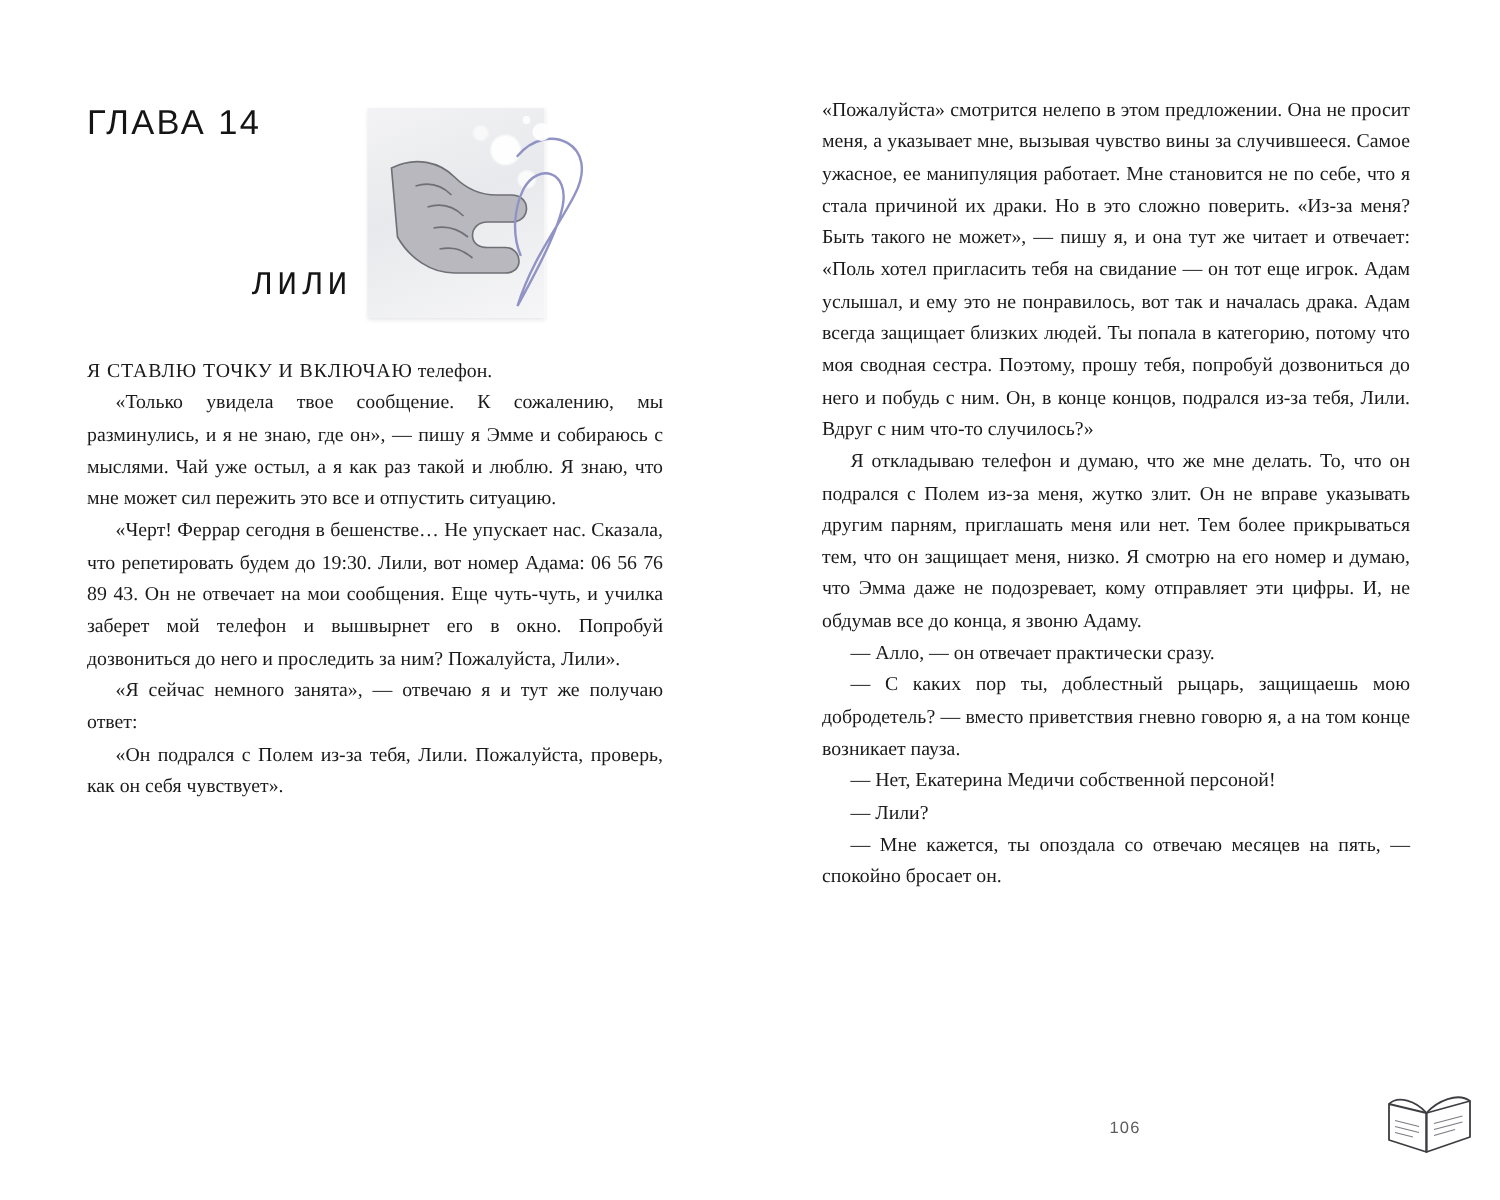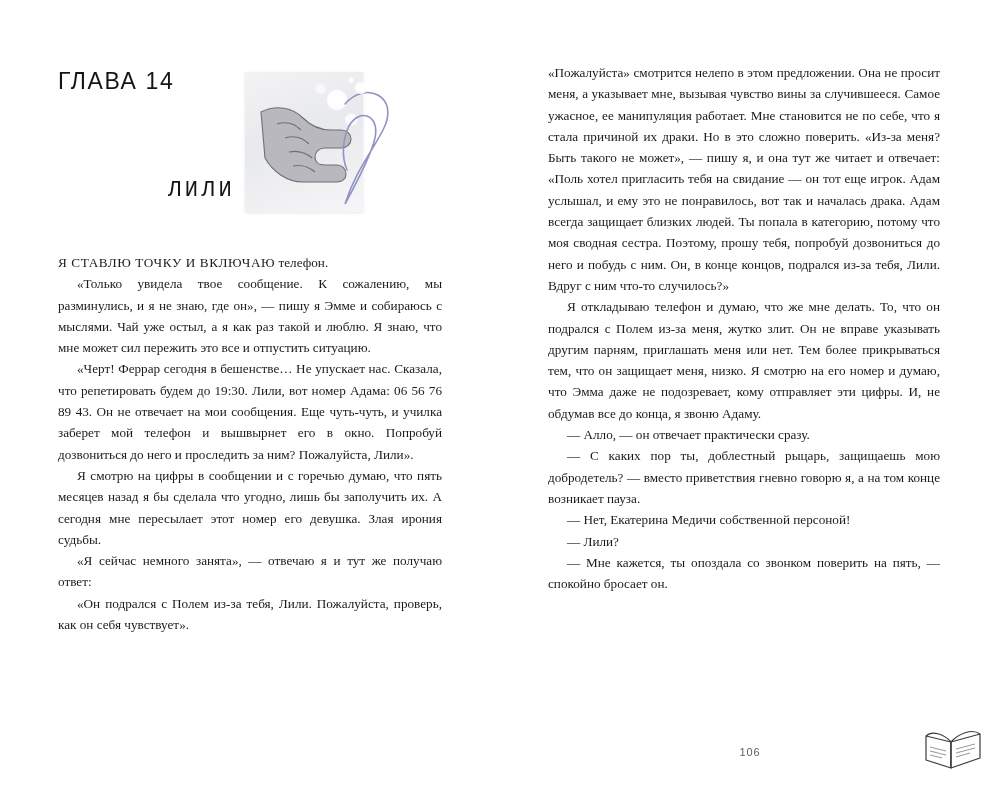--- a/index.html
+++ b/index.html
@@ -89,21 +89,21 @@
   }
   p.body {
     margin: 0;
     font-size: 13.2px;
     line-height: 21.3px;
     text-align: justify;
     text-indent: 19px;
     hyphens: auto;
   }
   p.body.first { text-indent: 0; }
-  .col-left p.body:first-of-type { margin-top: 16px; }
+  .col-left p.body:first-of-type { margin-top: 0; }
 
   .folio {
     position: absolute;
     bottom: 42px;
     width: 100%;
     left: 0;
     text-align: center;
     font-family: "Liberation Sans", sans-serif;
     font-size: 11px;
     color: #5d5d5d;
@@ -153,36 +153,35 @@
           </svg>
         </div>
 
         <div class="chapter-title">ЛИЛИ</div>
       </div>
 
       <div class="col-left">
         <p class="body first"><span class="small-caps-lead">Я СТАВЛЮ ТОЧКУ И ВКЛЮЧАЮ</span><span> телефон.</span></p>
         <p class="body">«Только увидела твое сообщение. К сожалению, мы разминулись, и я не знаю, где он», — пишу я Эмме и собираюсь с мыслями. Чай уже остыл, а я как раз такой и люблю. Я знаю, что мне может сил пережить это все и отпустить ситуацию.</p>
         <p class="body">«Черт! Феррар сегодня в бешенстве… Не упускает нас. Сказала, что репетировать будем до 19:30. Лили, вот номер Адама: 06 56 76 89 43. Он не отвечает на мои сообщения. Еще чуть-чуть, и училка заберет мой телефон и вышвырнет его в окно. Попробуй дозвониться до него и проследить за ним? Пожалуйста, Лили».</p>
-        <p class="body">Я смотрю на цифры в сообщении и с горечью думаю, что пять месяцев назад я бы сделала что угодно, лишь бы заполучить их. А сегодня мне пересылает этот номер его девушка. Злая ирония судьбы.</p>
         <p class="body">«Я сейчас немного занята», — отвечаю я и тут же получаю ответ:</p>
         <p class="body">«Он подрался с Полем из-за тебя, Лили. Пожалуйста, проверь, как он себя чувствует».</p>
       </div>
 
     </div>
 
     <div class="leaf leaf-right">
       <div class="col-right">
         <p class="body first">«Пожалуйста» смотрится нелепо в этом предложении. Она не просит меня, а указывает мне, вызывая чувство вины за случившееся. Самое ужасное, ее манипуляция работает. Мне становится не по себе, что я стала причиной их драки. Но в это сложно поверить. «Из-за меня? Быть такого не может», — пишу я, и она тут же читает и отвечает: «Поль хотел пригласить тебя на свидание — он тот еще игрок. Адам услышал, и ему это не понравилось, вот так и началась драка. Адам всегда защищает близких людей. Ты попала в категорию, потому что моя сводная сестра. Поэтому, прошу тебя, попробуй дозвониться до него и побудь с ним. Он, в конце концов, подрался из-за тебя, Лили. Вдруг с ним что-то случилось?»</p>
         <p class="body">Я откладываю телефон и думаю, что же мне делать. То, что он подрался с Полем из-за меня, жутко злит. Он не вправе указывать другим парням, приглашать меня или нет. Тем более прикрываться тем, что он защищает меня, низко. Я смотрю на его номер и думаю, что Эмма даже не подозревает, кому отправляет эти цифры. И, не обдумав все до конца, я звоню Адаму.</p>
         <p class="body">— Алло, — он отвечает практически сразу.</p>
         <p class="body">— С каких пор ты, доблестный рыцарь, защищаешь мою добродетель? — вместо приветствия гневно говорю я, а на том конце возникает пауза.</p>
         <p class="body">— Нет, Екатерина Медичи собственной персоной!</p>
         <p class="body">— Лили?</p>
-        <p class="body">— Мне кажется, ты опоздала со звонком поверить на пять, — спокойно бросает он.</p>
+        <p class="body">— Мне кажется, ты опоздала со отвечаю месяцев на пять, — спокойно бросает он.</p>
       </div>
 
       <div class="folio">106</div>
 
       <div class="corner-doodle">
         <svg width="62" height="56" viewBox="0 0 62 56">
           <g fill="none" stroke="#3d3d42" stroke-width="1.2" stroke-linejoin="round">
             <path d="M4 40 L4 16 L29 22 L29 48 Z" fill="#ffffff"></path>
             <path d="M58 38 L58 14 L29 22 L29 48 Z" fill="#ffffff"></path>
             <path d="M29 22 L29 48"></path>

